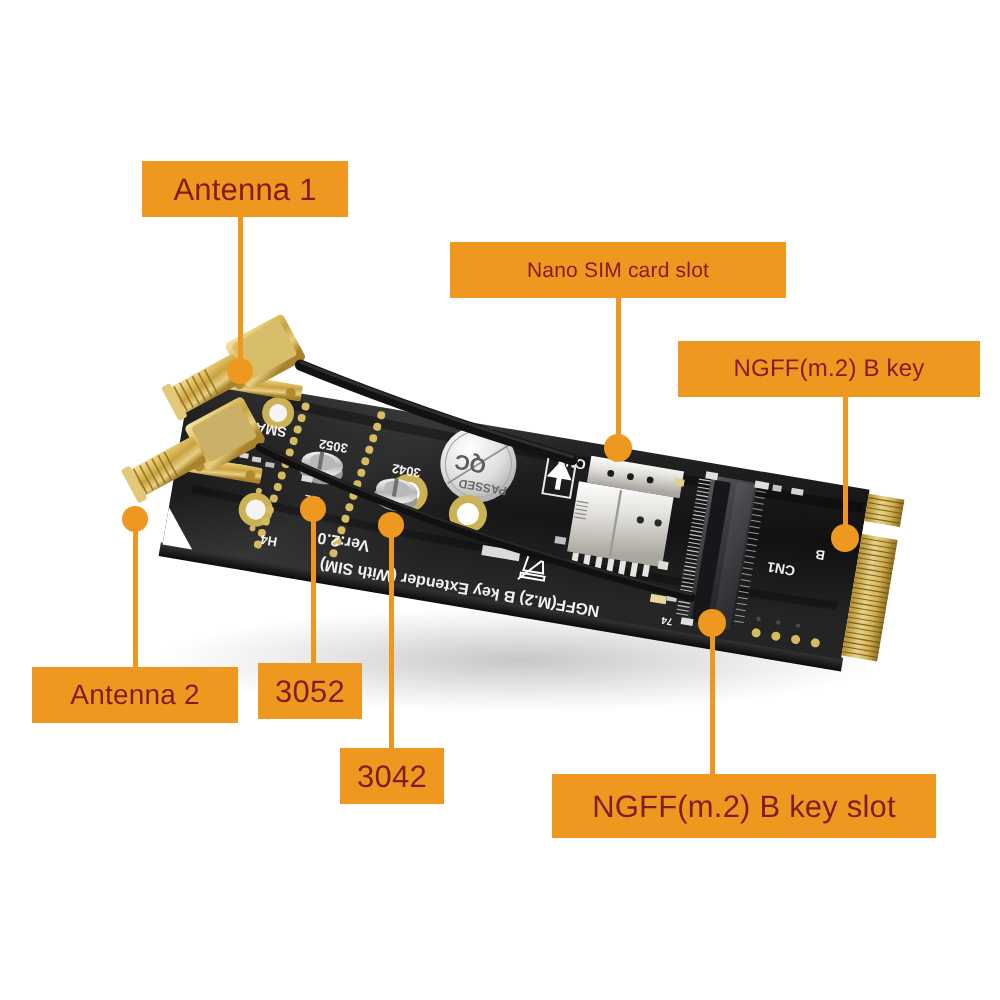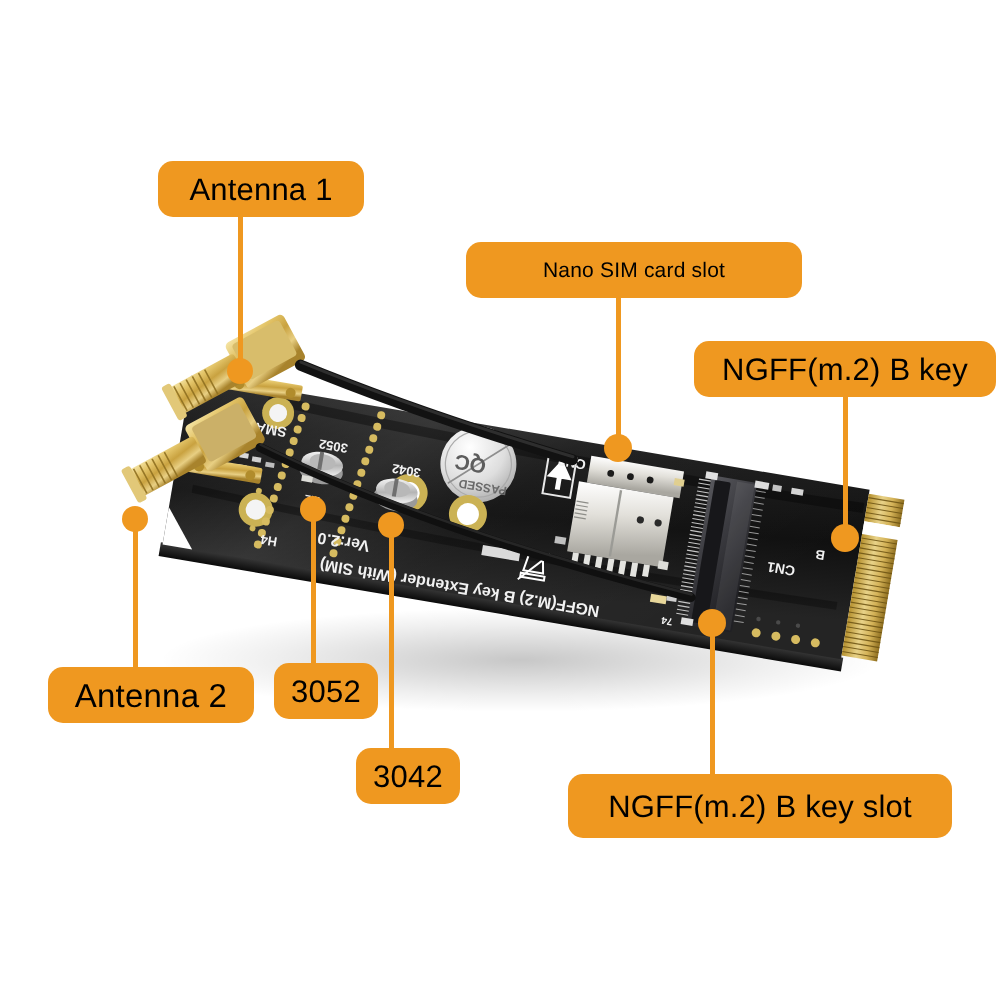--- a/index.html
+++ b/index.html
@@ -27,33 +27,32 @@
   #callout-layer {
     position: absolute;
     inset: 0;
     width: 1000px;
     height: 1000px;
     pointer-events: none;
   }
   .callout-label {
     position: absolute;
     background: #ef9820;
-    color: #000000;
-    border-radius: 15px;
+    color: #7f1d1d;
+    border-radius: 0;
     font-weight: 400;
     letter-spacing: 0.2px;
     display: flex;
     align-items: center;
     justify-content: center;
     white-space: nowrap;
     pointer-events: auto;
     box-sizing: border-box;
     line-height: 1;
     text-rendering: geometricPrecision;
-    margin-left: 16px;
   }
   .leader-dot {
     position: absolute;
     border-radius: 50%;
     background: #ef9820;
     pointer-events: auto;
   }
   .leader-line {
     position: absolute;
     background: #ef9820;
@@ -471,25 +470,25 @@
     <div class="leader-line" style="left:238px; top:217px; width:5px; height:150px;"></div>
     <div class="leader-dot" style="left:227px; top:358px; width:26px; height:26px;"></div>
     <div class="callout-label" style="left:142px; top:161px; width:206px; height:56px; font-size:31px;">Antenna 1</div>
 
     <div class="leader-line" style="left:616px; top:298px; width:5px; height:144px;"></div>
     <div class="leader-dot" style="left:604px; top:434px; width:28px; height:28px;"></div>
     <div class="callout-label" style="left:450px; top:242px; width:336px; height:56px; font-size:21px;">Nano SIM card slot</div>
 
     <div class="leader-line" style="left:843px; top:397px; width:5px; height:134px;"></div>
     <div class="leader-dot" style="left:831px; top:524px; width:28px; height:28px;"></div>
-    <div class="callout-label" style="left:678px; top:341px; width:302px; height:56px; font-size:31px;">NGFF(m.2) B key</div>
+    <div class="callout-label" style="left:678px; top:341px; width:302px; height:56px; font-size:24px;">NGFF(m.2) B key</div>
 
     <div class="leader-line" style="left:133px; top:524px; width:5px; height:146px;"></div>
     <div class="leader-dot" style="left:122px; top:506px; width:26px; height:26px;"></div>
-    <div class="callout-label" style="left:32px; top:667px; width:206px; height:56px; font-size:33px;">Antenna 2</div>
+    <div class="callout-label" style="left:32px; top:667px; width:206px; height:56px; font-size:28px;">Antenna 2</div>
 
     <div class="leader-line" style="left:311px; top:514px; width:5px; height:152px;"></div>
     <div class="leader-dot" style="left:300px; top:496px; width:26px; height:26px;"></div>
     <div class="callout-label" style="left:258px; top:663px; width:104px; height:56px; font-size:31px;">3052</div>
 
     <div class="leader-line" style="left:389px; top:530px; width:5px; height:221px;"></div>
     <div class="leader-dot" style="left:378px; top:512px; width:26px; height:26px;"></div>
     <div class="callout-label" style="left:340px; top:748px; width:104px; height:56px; font-size:31px;">3042</div>
 
     <div class="leader-line" style="left:710px; top:628px; width:5px; height:149px;"></div>

